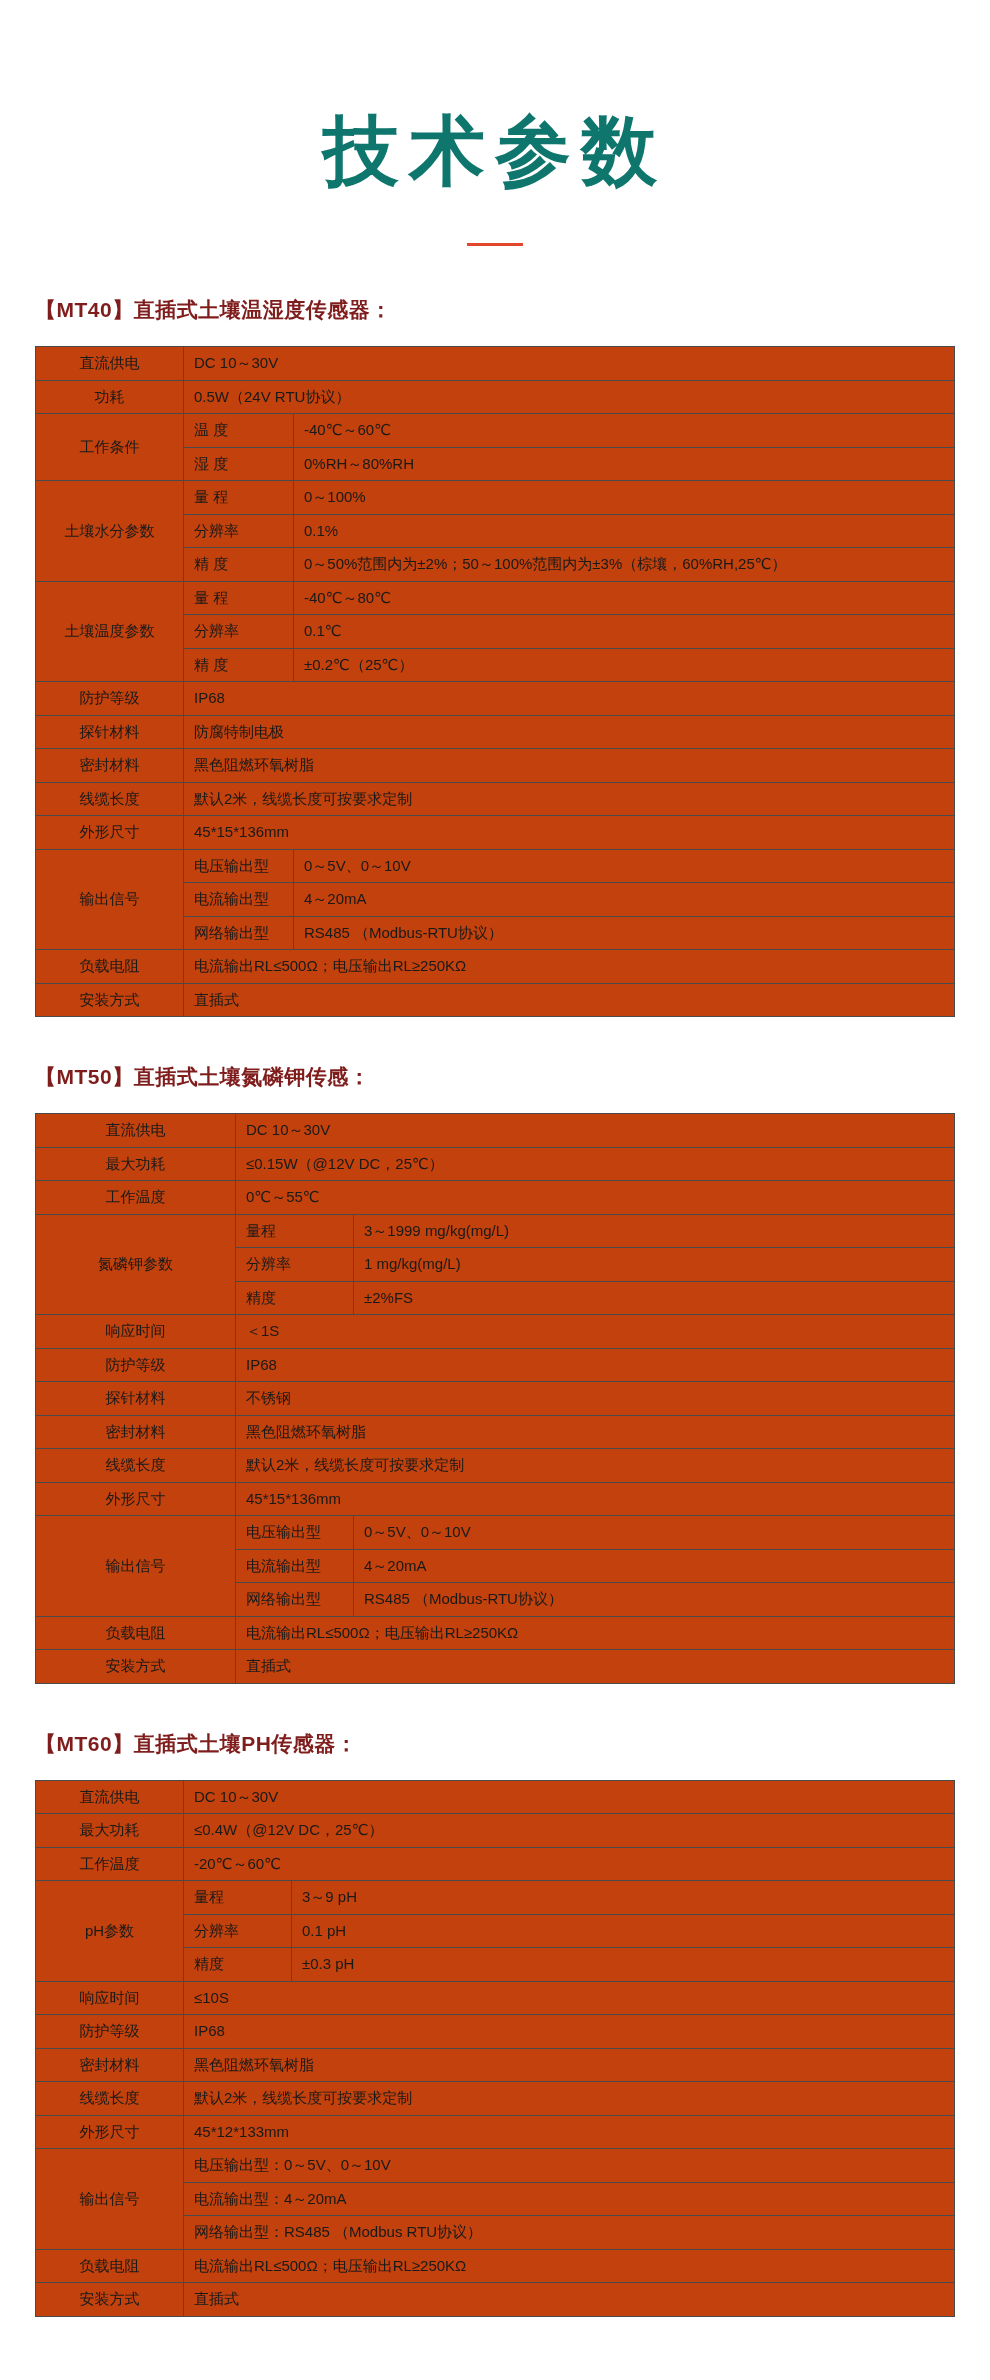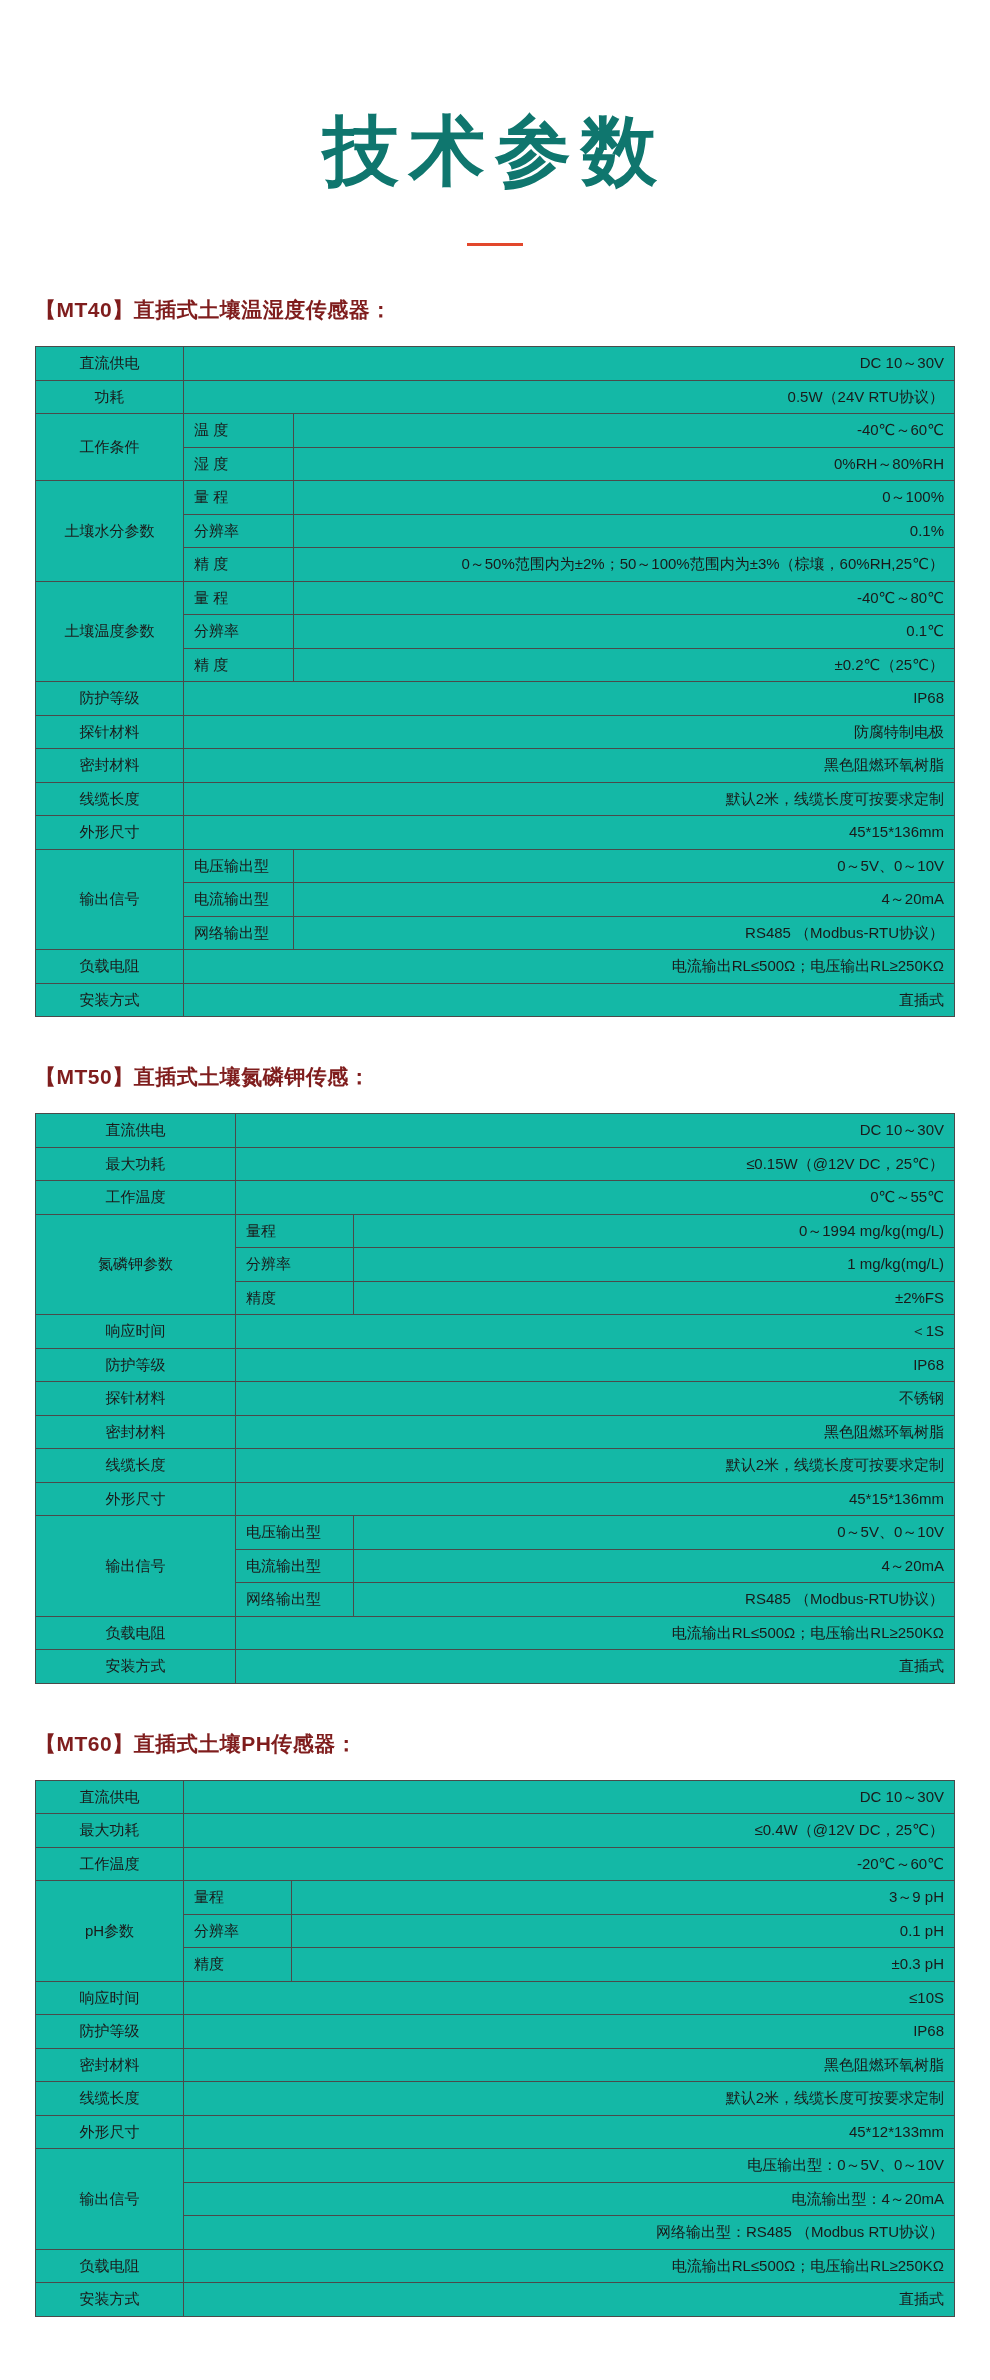--- a/index.html
+++ b/index.html
@@ -58,41 +58,41 @@
   }
   .section + .section {
     margin-top: 46px;
   }
 
   
   table.spec {
     border-collapse: collapse;
     width: 920px;
     table-layout: fixed;
-    background: #14b8a6;
+    background: #c2410c;
     border: 1px solid #262626;
   }
   table.spec td {
     border: 1px solid #4a4a4a;
     padding: 5px 10px;
     font-size: 15px;
     line-height: 1.5;
     color: #1a1a1a;
     vertical-align: middle;
     word-break: break-word;
   }
   td.label {
     text-align: center;
     white-space: nowrap;
   }
   td.sublabel {
     text-align: left;
   }
   td.value {
-    text-align: right;
+    text-align: left;
   }
   .mt40 td { height: 16px; }
   .mt50 td { padding-top: 8px; padding-bottom: 8px; }
   .mt60 td { padding-top: 4px; padding-bottom: 4px; }
 
   
   .mt40 col.c1 { width: 148px; }
   .mt40 col.c2 { width: 110px; }
   .mt50 col.c1 { width: 200px; }
   .mt50 col.c2 { width: 118px; }
@@ -224,21 +224,21 @@
               <td class="label" colspan="1">最大功耗</td>
               <td class="value" colspan="2">≤0.15W（@12V DC，25℃）</td>
             </tr>
             <tr>
               <td class="label" colspan="1">工作温度</td>
               <td class="value" colspan="2">0℃～55℃</td>
             </tr>
             <tr>
               <td class="label" rowspan="3">氮磷钾参数</td>
               <td class="sublabel">量程</td>
-              <td class="value">0～1994 mg/kg(mg/L)</td>
+              <td class="value">3～1999 mg/kg(mg/L)</td>
             </tr>
             <tr>
               <td class="sublabel">分辨率</td>
               <td class="value">1 mg/kg(mg/L)</td>
             </tr>
             <tr>
               <td class="sublabel">精度</td>
               <td class="value">±2%FS</td>
             </tr>
             <tr>

